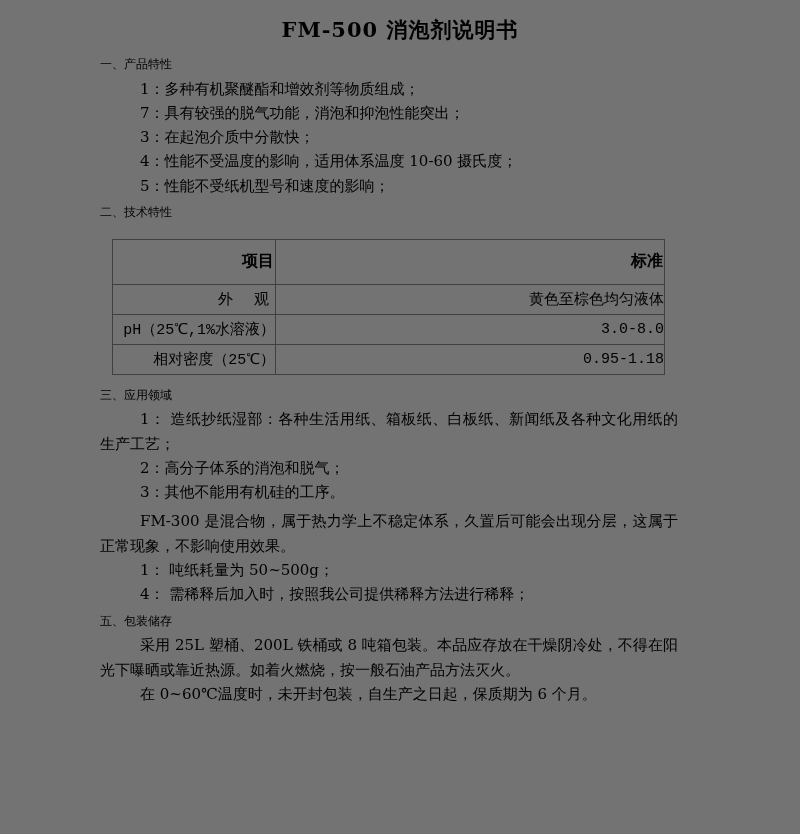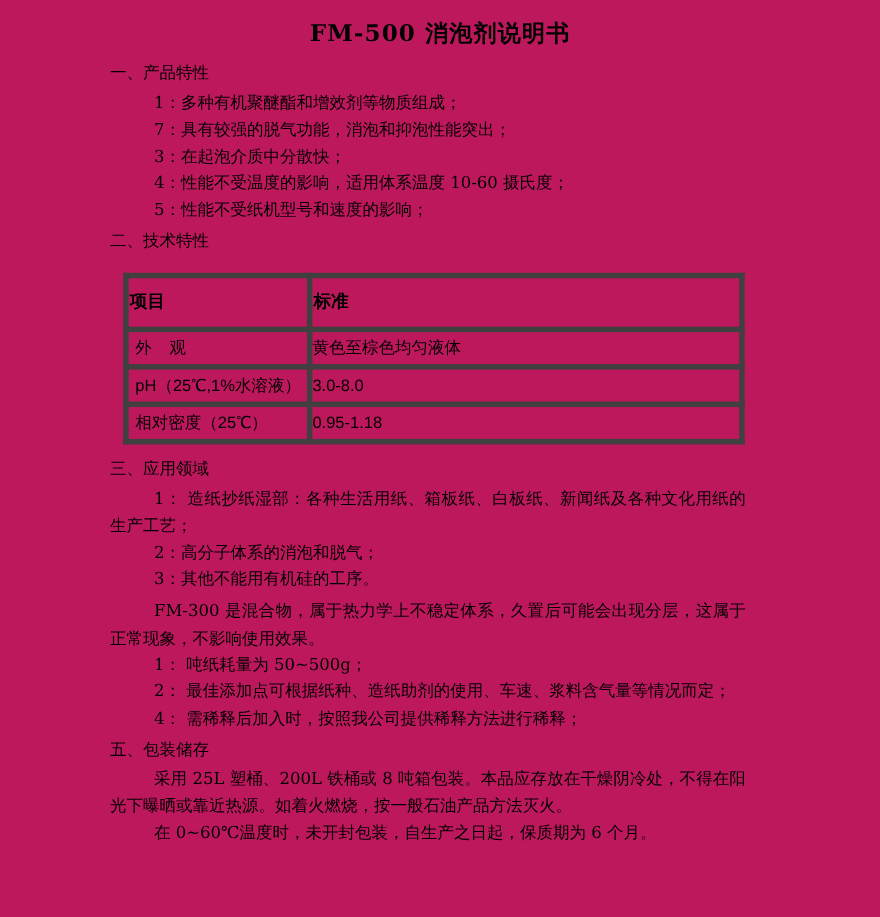--- a/index.html
+++ b/index.html
@@ -13,36 +13,36 @@
     font-family: "DejaVu Serif", "Liberation Serif", serif;
     color: #000000;
     position: relative;
     overflow: hidden;
   }
   .page {
     width: 800px;
     height: 834px;
     position: relative;
     box-sizing: border-box;
-    background: #be185d;
+    background: #737373;
   }
 
   .doc-title {
     text-align: center;
     font-size: 21px;
     font-weight: bold;
     letter-spacing: 1px;
     margin: 0;
     padding-top: 16px;
     padding-bottom: 6px;
     font-family: "DejaVu Serif", "Liberation Serif", serif;
   }
 
   .section-heading {
-    font-size: 15px;
+    font-size: 12px;
     margin: 0;
     padding-left: 100px;
     padding-top: 5px;
     padding-bottom: 3px;
     line-height: 1.55;
     font-weight: normal;
   }
 
   .item-line {
     font-size: 15px;
@@ -69,25 +69,25 @@
 
   .gap-sm { height: 5px; }
 
   table.spec {
     border-collapse: collapse;
     margin: 14px 0 6px 112px;
     width: 546px;
     table-layout: fixed;
   }
   table.spec td, table.spec th {
-    border: 5px solid #404040;
+    border: 1px solid #404040;
     font-size: 15px;
     font-weight: normal;
-    text-align: left;
-    font-family: Liberation Sans, sans-serif;
+    text-align: right;
+    font-family: Liberation Mono, monospace;
   }
   table.spec th {
     height: 42px;
     font-weight: bold;
     font-size: 16px;
   }
   table.spec td {
     height: 29px;
     padding: 0 0;
   }
@@ -141,20 +141,19 @@
   </table>
 
   <div class="section-heading">三、应用领域</div>
   <div class="para numbered">1： 造纸抄纸湿部：各种生活用纸、箱板纸、白板纸、新闻纸及各种文化用纸的生产工艺；</div>
   <div class="item-line">2：高分子体系的消泡和脱气；</div>
   <div class="item-line">3：其他不能用有机硅的工序。</div>
 
   <div class="gap-sm"></div>
   <div class="para">FM-300 是混合物，属于热力学上不稳定体系，久置后可能会出现分层，这属于正常现象，不影响使用效果。</div>
   <div class="item-line">1： 吨纸耗量为 50~500g；</div>
-  <div class="para numbered">2： 最佳添加点可根据纸种、造纸助剂的使用、车速、浆料含气量等情况而定；</div>
   <div class="item-line">4： 需稀释后加入时，按照我公司提供稀释方法进行稀释；</div>
 
   <div class="section-heading">五、包装储存</div>
   <div class="para">采用 25L 塑桶、200L 铁桶或 8 吨箱包装。本品应存放在干燥阴冷处，不得在阳光下曝晒或靠近热源。如着火燃烧，按一般石油产品方法灭火。</div>
   <div class="para">在 0~60℃温度时，未开封包装，自生产之日起，保质期为 6 个月。</div>
 
 </div>
 
 </body></html>

